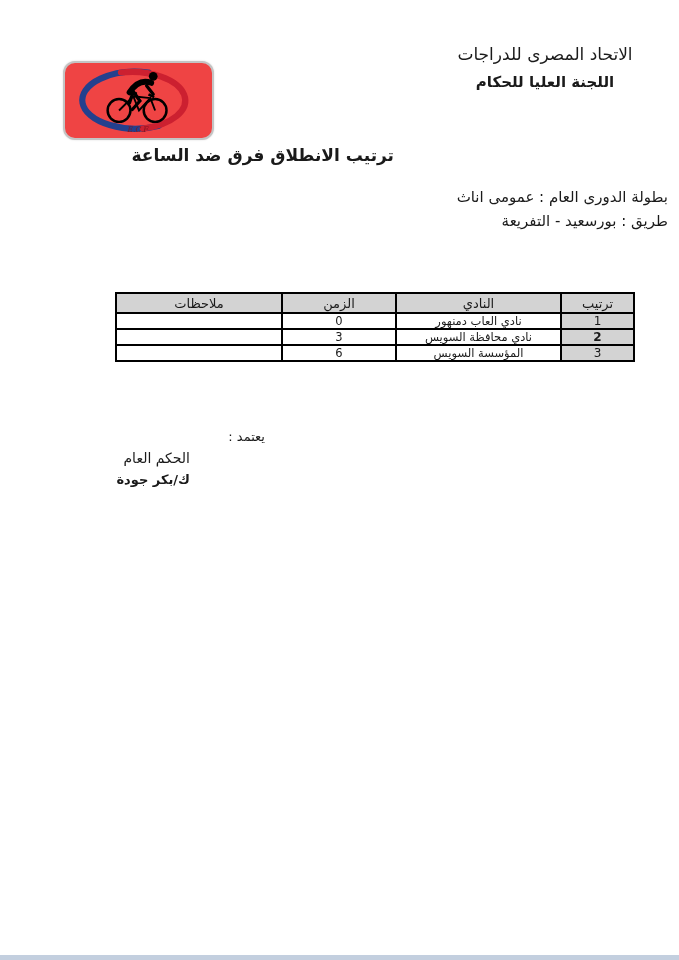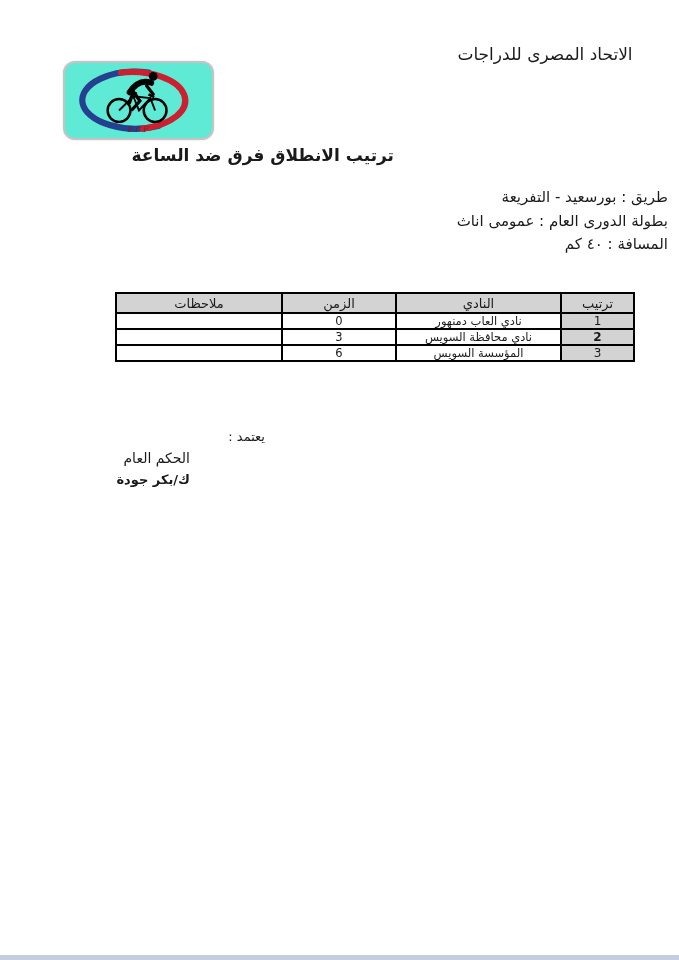--- a/index.html
+++ b/index.html
@@ -8,21 +8,21 @@
     width:679px;height:960px;
     background:#ffffff;
     overflow:hidden;
     font-family:"DejaVu Sans", sans-serif;
     color:#1a1a1a;
   }
   
   .logo-box{
     position:absolute;left:63px;top:61px;width:151px;height:79px;
     border:2px solid #c4c4c4;border-radius:12px;
-    box-sizing:border-box;background:#5eead4;
+    box-sizing:border-box;background:#ef4444;
     box-shadow:0 0 2px rgba(0,0,0,.15);
   }
   .logo-box svg{display:block;width:100%;height:100%;}
   
   .org-block{
     position:absolute;left:420px;top:44px;width:250px;
     text-align:center;direction:rtl;
   }
   .org-line1{font-size:17px;letter-spacing:0;}
   .org-line2{font-size:15px;font-weight:bold;margin-top:9px;}
@@ -94,28 +94,28 @@
         <circle cx="91" cy="14" r="4.6" fill="#000"></circle>
         <path d="M 84 24 L 91 33" fill="none" stroke="#000" stroke-width="3.4" stroke-linecap="round"></path>
         <path d="M 70 30 L 77 40 L 69 49 M 70 30 L 66 42" fill="none" stroke="#000" stroke-width="3.4" stroke-linecap="round"></path>
       </g>
       <text x="75" y="73" text-anchor="middle" font-size="8" font-style="italic" font-family="DejaVu Serif, serif" fill="#7a1520">E.C.F</text>
     </svg>
   </div>
 
   <div class="org-block">
     <div class="org-line1">الاتحاد المصرى للدراجات</div>
+    <div class="org-line2">اللجنة العليا للحكام</div>
   </div>
 
   <div class="doc-title">ترتيب الانطلاق فرق ضد الساعة</div>
 
   <div class="details">
+    <div>بطولة الدورى العام :  عمومى اناث</div>
     <div>طريق : بورسعيد - التفريعة</div>
-    <div>بطولة الدورى العام :  عمومى اناث</div>
-    <div>المسافة : ٤٠ كم</div>
   </div>
 
   <table class="start-table">
     <colgroup>
       <col class="c-rank">
         <col class="c-club">
         <col class="c-time">
         <col class="c-notes">
     </colgroup>
     <thead>

